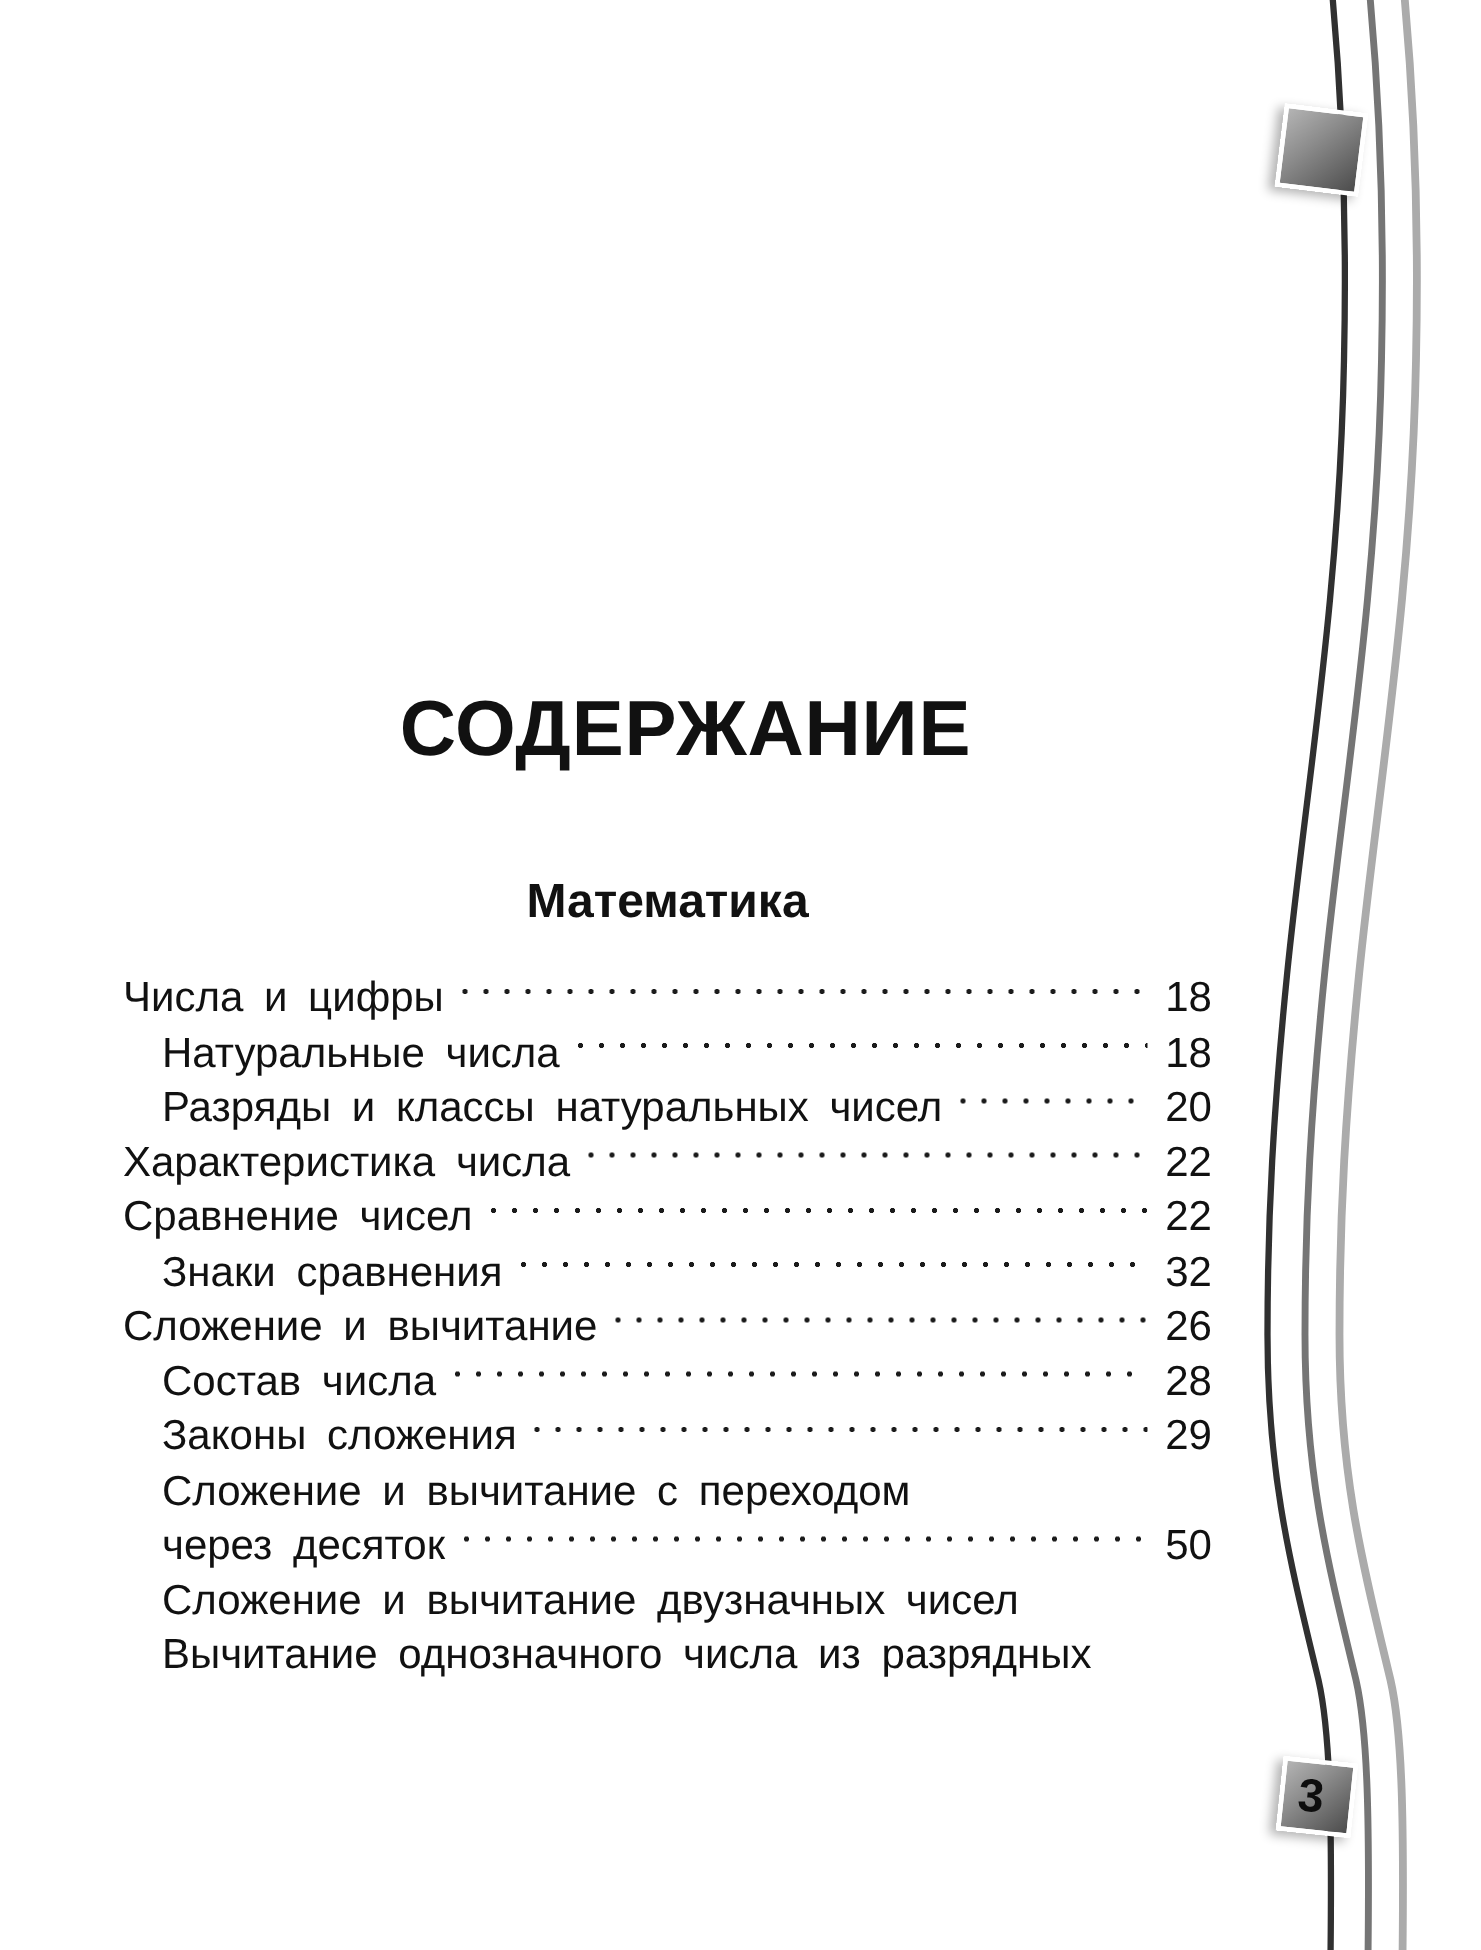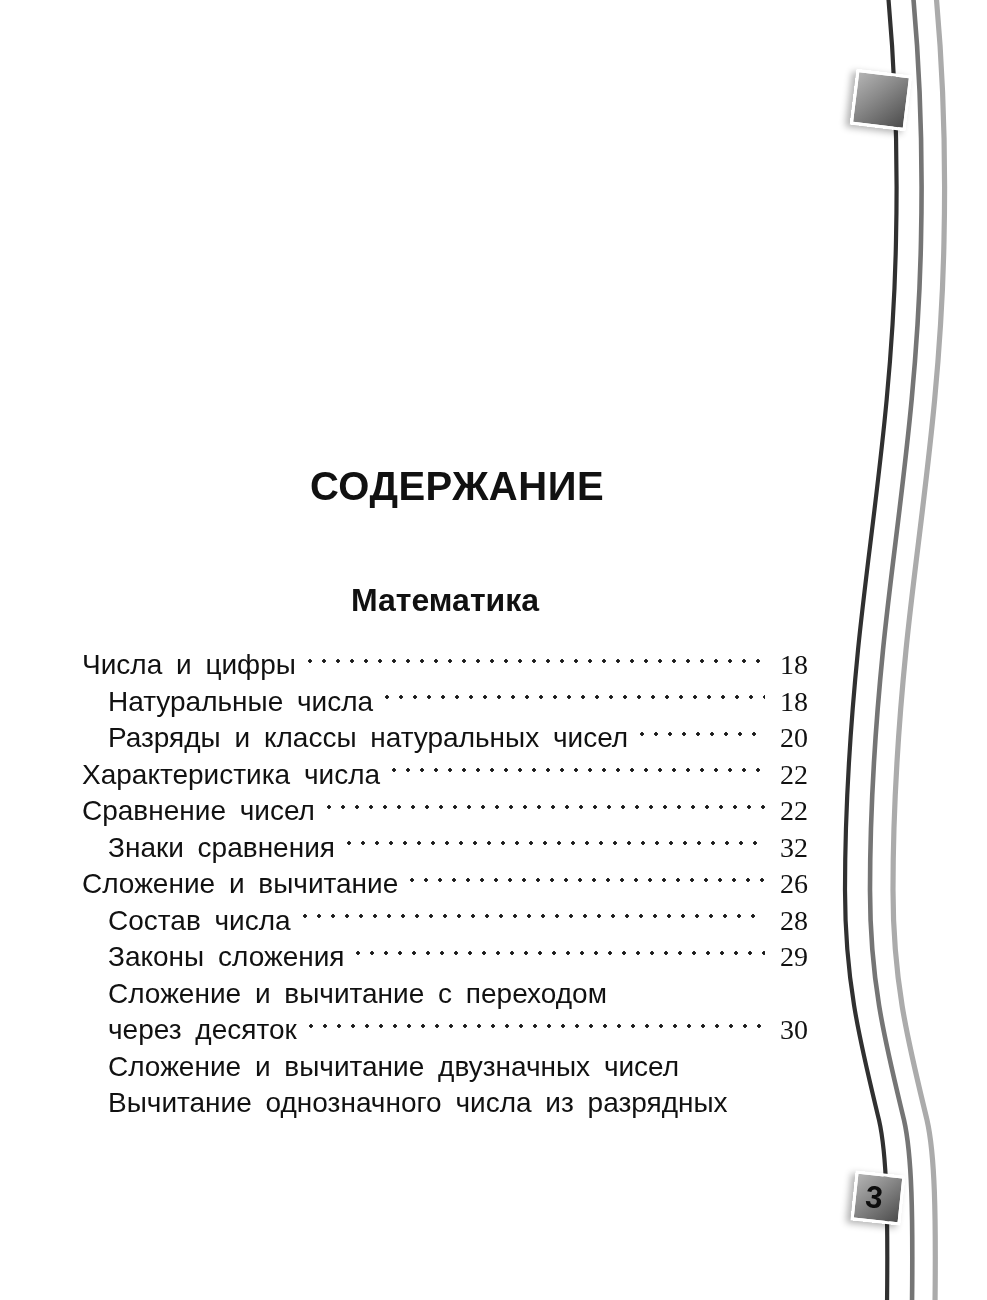--- a/index.html
+++ b/index.html
@@ -38,21 +38,21 @@
 
   
   .content {
     position: absolute; left: 82px; top: 0;
     width: 726px; height: 1300px;
     z-index: 3;
   }
   .page-title {
     position: absolute; top: 464px; left: 12px; width: 100%;
     text-align: center;
-    font-size: 40px; font-weight: bold; line-height: 44px;
+    font-size: 52px; font-weight: bold; line-height: 44px;
     letter-spacing: 0.5px;
   }
   .section-title {
     position: absolute; top: 583px; left: 0; width: 100%;
     text-align: center;
     font-size: 32px; font-weight: bold; line-height: 34px;
   }
   .toc {
     position: absolute; top: 647px; left: 0; width: 100%;
   }
@@ -70,21 +70,20 @@
     margin: 0 9px 0 5px;
     background-image: radial-gradient(circle, #1b1b1b 1.55px, transparent 1.95px);
     background-size: 14px 14px;
     background-repeat: repeat-x;
     background-position: 2px calc(100% - 16px);
   }
   .page-num {
     min-width: 34px;
     text-align: right;
     word-spacing: 0;
-    font-family: Liberation Serif, serif;
   }
 </style>
 </head>
 <body>
 
 <svg class="waves" viewBox="0 0 987 1300" xmlns="http://www.w3.org/2000/svg" aria-hidden="true">
   <path transform="translate(48,0)" fill="none" stroke-width="5.2" d="M 888 -6 C 895 70 898 150 896 240 C 893 400 870 530 858 650 C 849 740 845 810 845 890 C 845 985 861 1045 879 1120 C 887 1155 888 1215 887 1306" stroke="#ababab"></path>
   <path transform="translate(25,0)" fill="none" stroke-width="4.6" d="M 888 -6 C 895 70 898 150 896 240 C 893 400 870 530 858 650 C 849 740 845 810 845 890 C 845 985 861 1045 879 1120 C 887 1155 888 1215 887 1306" stroke="#757575"></path>
   <path fill="none" stroke-width="4.2" d="M 888 -6 C 895 70 898 150 896 240 C 893 400 870 530 858 650 C 849 740 845 810 845 890 C 845 985 861 1045 879 1120 C 887 1155 888 1215 887 1306" stroke="#303030"></path>
 </svg>
@@ -155,21 +154,21 @@
       <span class="page-num">29</span>
     </div>
 
     <div class="toc-row indent">
       <span class="label">Сложение и вычитание с переходом</span>
     </div>
 
     <div class="toc-row indent">
       <span class="label">через десяток</span>
       <span class="leader"></span>
-      <span class="page-num">30</span>
+      <span class="page-num">50</span>
     </div>
 
     <div class="toc-row indent">
       <span class="label">Сложение и вычитание двузначных чисел</span>
     </div>
 
 
     <div class="toc-row indent">
       <span class="label">Вычитание однозначного числа из разрядных</span>
     </div>

